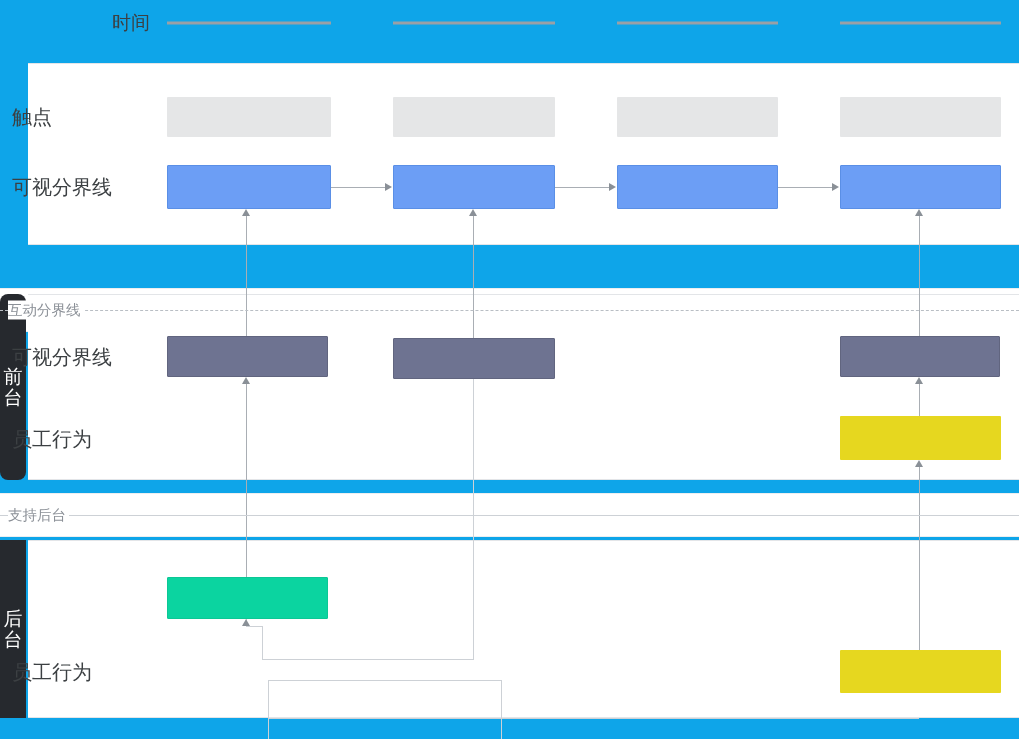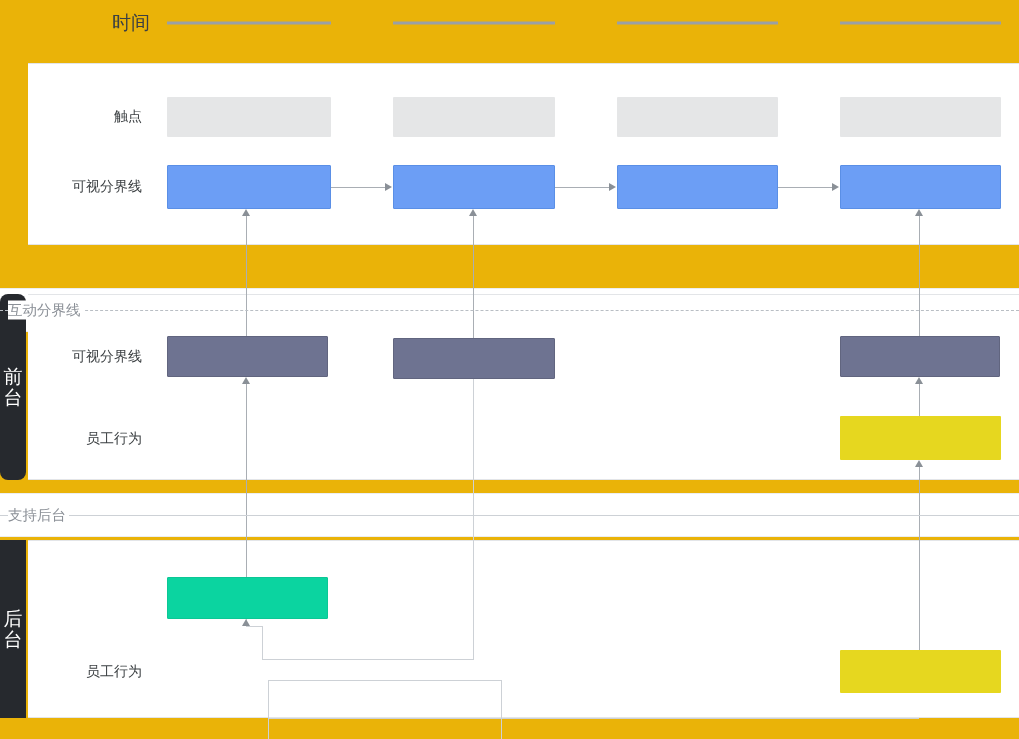--- a/index.html
+++ b/index.html
@@ -7,21 +7,21 @@
     width: 1019px;
     height: 739px;
     background: #ffffff;
     font-family: "Liberation Sans", "DejaVu Sans", sans-serif;
     overflow: hidden;
   }
   #blueprint {
     position: relative;
     width: 1019px;
     height: 739px;
-    background: #eab308;
+    background: #0ea5e9;
   }
 
   
   .band {
     position: absolute;
     left: 28px;
     right: 0;
     background: #ffffff;
     border-top: 1px solid #e3e5e8;
     border-bottom: 1px solid #e3e5e8;
@@ -40,23 +40,23 @@
     justify-content: center;
     letter-spacing: 0;
     font-weight: 400;
   }
   .rail span { display: block; width: 19px; word-break: break-all; }
 
   
   .rowlabel {
     position: absolute;
     width: 140px;
-    left: 2px;
-    text-align: right;
-    font-size: 14px;
+    left: 12px;
+    text-align: left;
+    font-size: 20px;
     color: #3c4043;
     white-space: nowrap;
     transform: translateY(-50%);
   }
 
   
   .divider {
     position: absolute;
     left: 0;
     right: 0;

